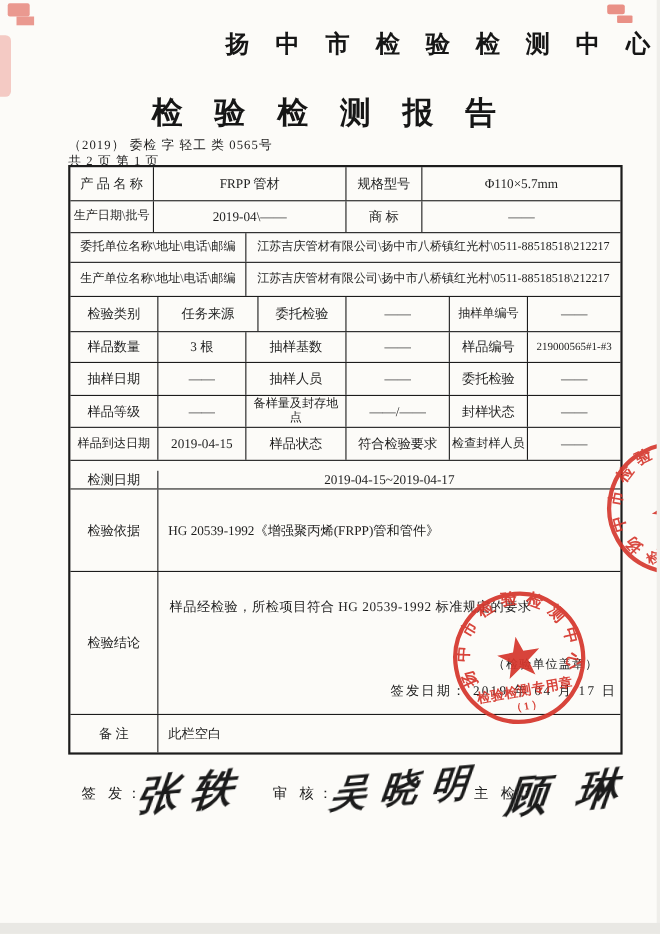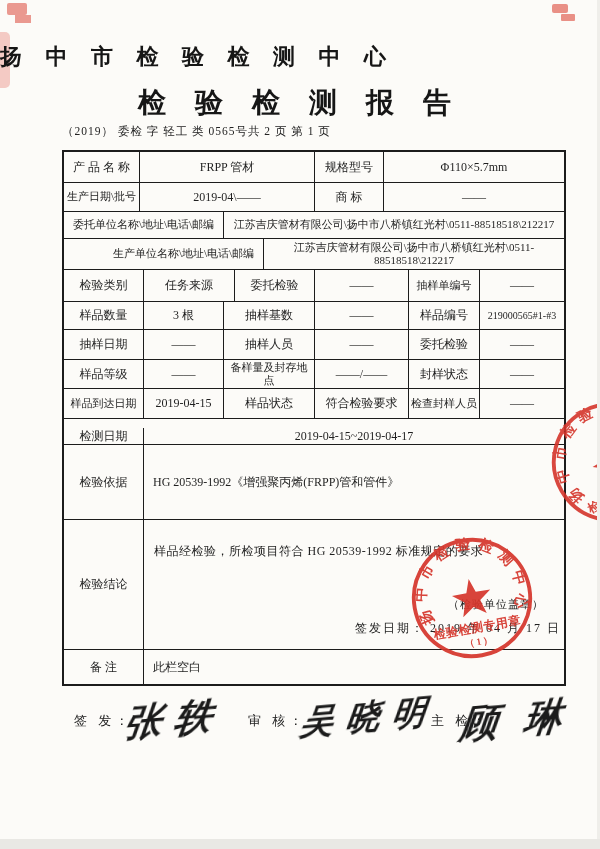--- a/index.html
+++ b/index.html
@@ -4,31 +4,31 @@
 <style>
   html,body{margin:0;padding:0;background:#d8d8d8;}
   .page{
     position:relative;width:600px;height:849px;margin:0 auto;
     background:#fcfbf8;overflow:hidden;
     font-family:"Liberation Serif","DejaVu Serif",serif;
     color:#1f1f1f;
   }
   
   .org-title{
-    position:absolute;top:42px;left:0;width:100%;text-align:left;
+    position:absolute;top:25px;left:0;width:100%;text-align:right;
     font-size:22px;font-weight:bold;letter-spacing:9px;color:#161616;
   }
   .report-title{
     position:absolute;top:84px;left:0;width:100%;text-align:center;
     font-size:28px;font-weight:bold;letter-spacing:11px;color:#161616;
   }
   .ref-row{
     position:absolute;top:124px;left:62px;width:500px;
-    display:flex;justify-content:flex-start;
-    font-size:11.5px;letter-spacing:1px;color:#222;
+    display:flex;justify-content:center;
+    font-size:11.5px;letter-spacing:1px;color:#222;flex-direction:column;
   }
   
   .tbl{
     position:absolute;left:62px;top:150px;width:500px;
     border:2px solid #1c1c1c;background:transparent;
   }
   .row{display:flex;border-bottom:1.5px solid #1c1c1c;box-sizing:border-box;}
   .row:last-child{border-bottom:none;}
   .c{
     border-right:1.5px solid #1c1c1c;box-sizing:border-box;
@@ -99,21 +99,21 @@
       <div class="c" style="width:175px;">2019-04\——</div>
       <div class="c" style="width:69px;">商    标</div>
       <div class="c grow">——</div>
     </div>
 
     <div class="row" style="height:27px;">
       <div class="c small" style="width:160px;">委托单位名称\地址\电话\邮编</div>
       <div class="c grow small">江苏吉庆管材有限公司\扬中市八桥镇红光村\0511-88518518\212217</div>
     </div>
 
-    <div class="row" style="height:31px;padding-left:40px;">
+    <div class="row" style="height:31px;">
       <div class="c small" style="width:160px;">生产单位名称\地址\电话\邮编</div>
       <div class="c grow small">江苏吉庆管材有限公司\扬中市八桥镇红光村\0511-88518518\212217</div>
     </div>
 
     <div class="row" style="height:32px;">
       <div class="c" style="width:80px;">检验类别</div>
       <div class="c" style="width:91px;">任务来源</div>
       <div class="c" style="width:80px;">委托检验</div>
       <div class="c" style="width:94px;">——</div>
       <div class="c small" style="width:71px;">抽样单编号</div>

